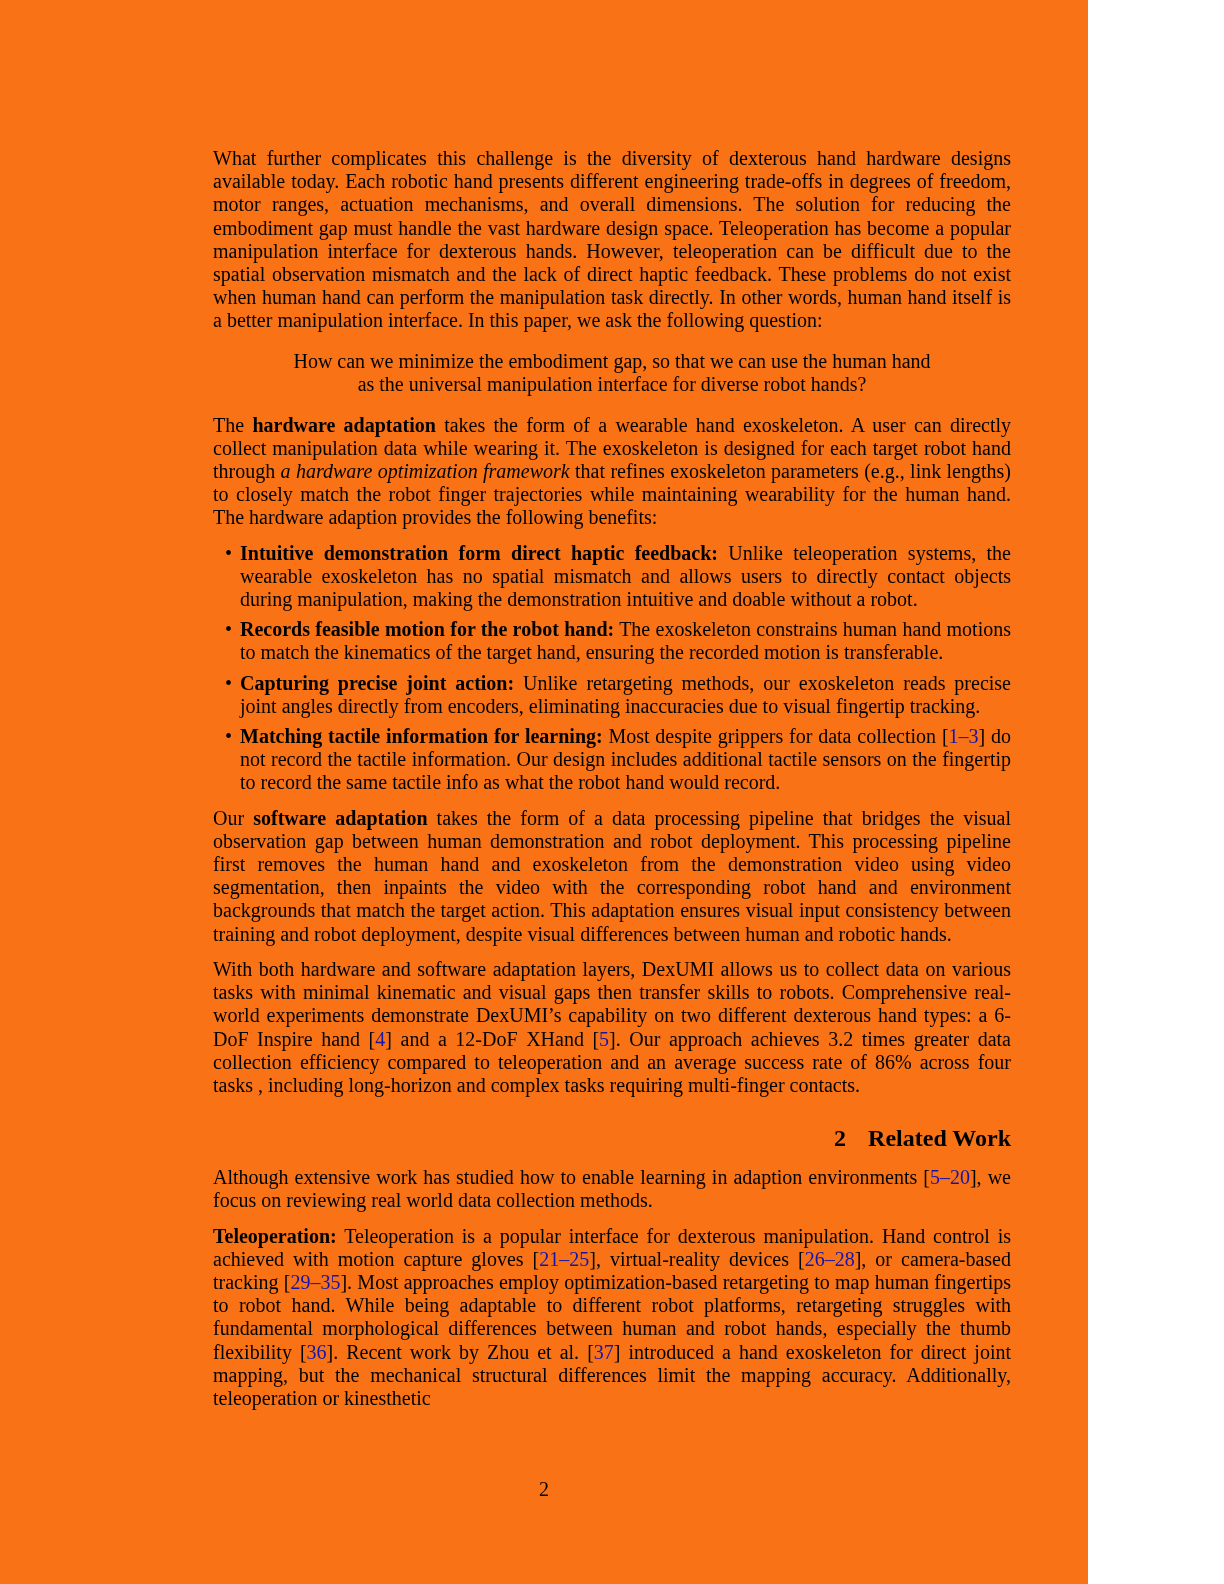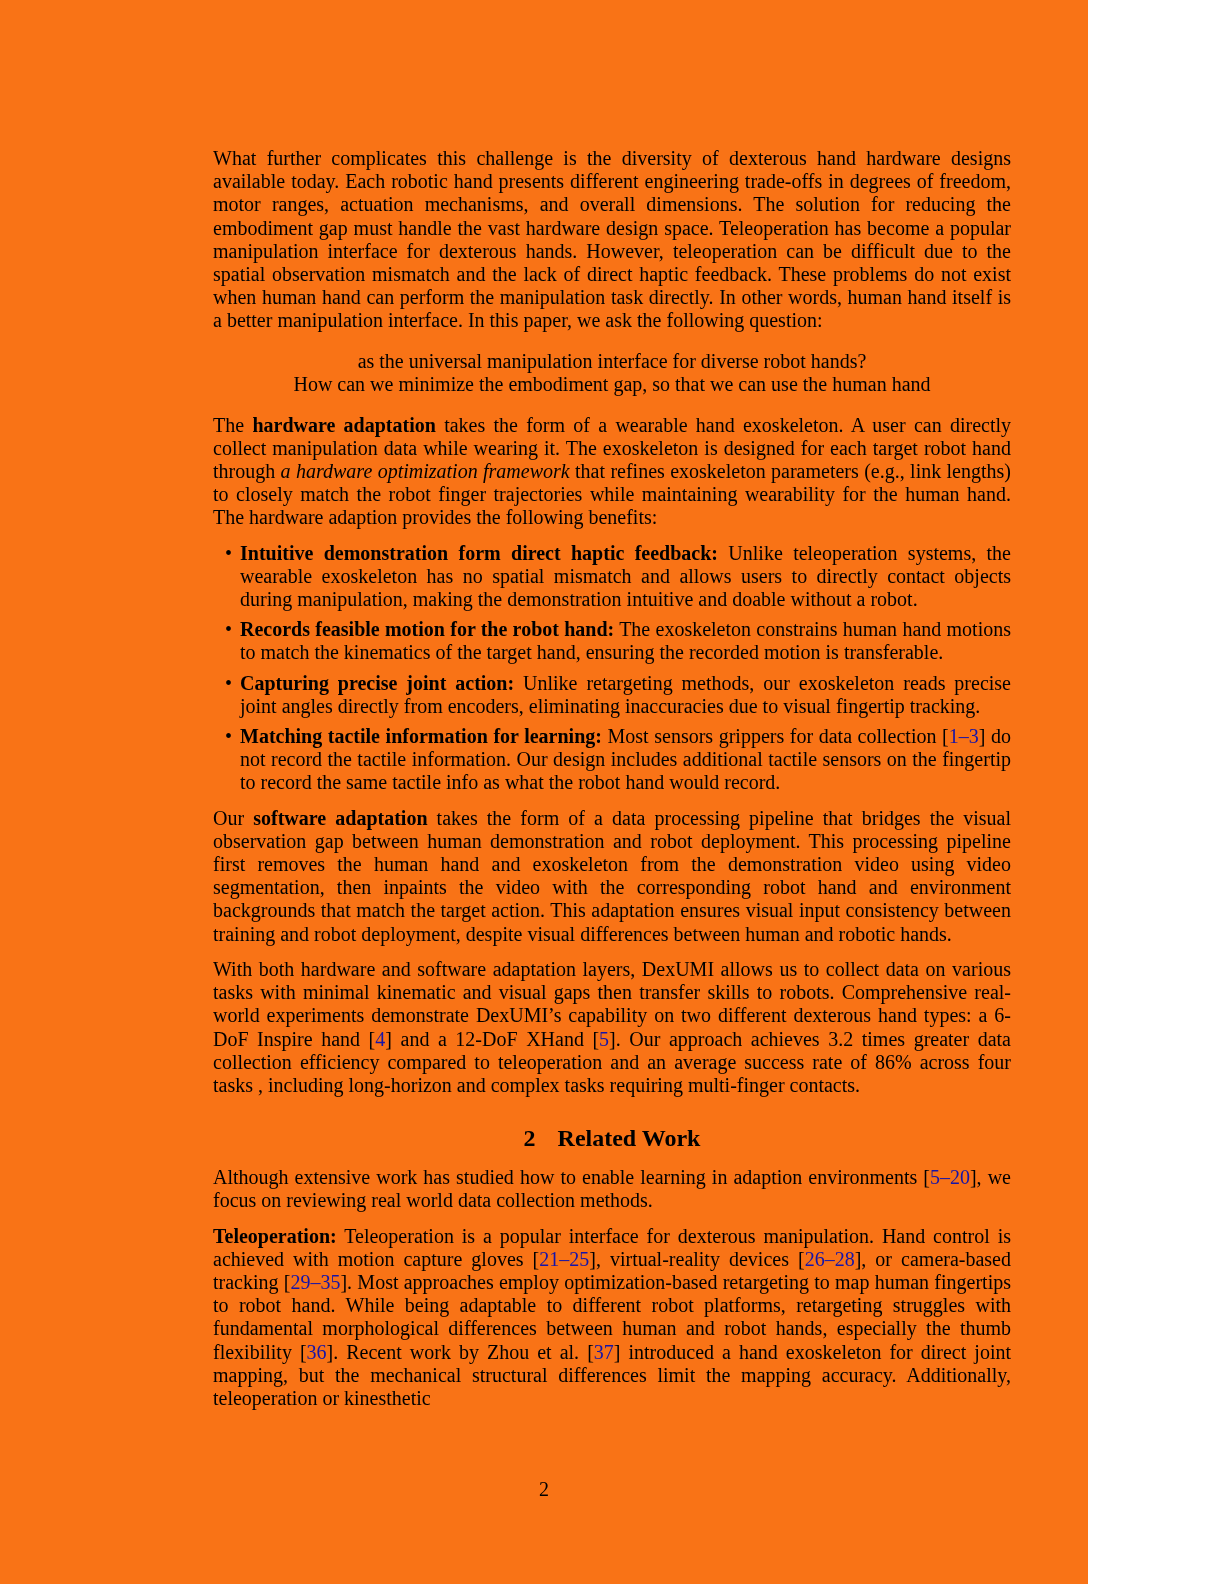--- a/index.html
+++ b/index.html
@@ -38,58 +38,58 @@
   }
   .bullet-marker { position: absolute; left: 12px; top: 0; }
   b.run { font-weight: bold; }
   i.run { font-style: italic; }
   a.cite { color: #1414AA; text-decoration: none; cursor: pointer; font-family: Liberation Serif, serif; }
   .section-heading {
     margin: 27px 0 14px 0;
     font-size: 24px;
     font-weight: bold;
     line-height: 28px;
-    text-align: center;
+    text-align: right;
   }
   .section-number { display: inline-block; margin-right: 22px; }
   .page-footer {
     position: absolute;
     top: 1478px; left: 0; width: 100%;
     text-align: center;
     font-size: 20px;
   }
 </style>
 </head>
 <body>
 
 <div class="page">
   <main class="body-col">
 
     <p class="para"><span>What further complicates this challenge is the diversity of dexterous hand hardware designs available today. Each robotic hand presents different engineering trade-offs in degrees of freedom, motor ranges, actuation mechanisms, and overall dimensions. The solution for reducing the embodiment gap must handle the vast hardware design space. Teleoperation has become a popular manipulation interface for dexterous hands. However, teleoperation can be difficult due to the spatial observation mismatch and the lack of direct haptic feedback. These problems do not exist when human hand can perform the manipulation task directly. In other words, human hand itself is a better manipulation interface. In this paper, we ask the following question:</span></p>
 
     <div class="question-block">
+      <div>How can we minimize the embodiment gap, so that we can use the human hand</div>
       <div>as the universal manipulation interface for diverse robot hands?</div>
-      <div>How can we minimize the embodiment gap, so that we can use the human hand</div>
     </div>
 
 
     <p class="para"><span>The </span><b class="run">hardware adaptation</b><span> takes the form of a wearable hand exoskeleton. A user can directly collect manipulation data while wearing it. The exoskeleton is designed for each target robot hand through </span><i class="run">a hardware optimization framework</i><span> that refines exoskeleton parameters (e.g., link lengths) to closely match the robot finger trajectories while maintaining wearability for the human hand. The hardware adaption provides the following benefits:</span></p>
 
     <ul class="benefits">
       <li>
         <span class="bullet-marker">•</span><b class="run">Intuitive demonstration form direct haptic feedback:</b><span> Unlike teleoperation systems, the wearable exoskeleton has no spatial mismatch and allows users to directly contact objects during manipulation, making the demonstration intuitive and doable without a robot.</span>
       </li>
       <li>
         <span class="bullet-marker">•</span><b class="run">Records feasible motion for the robot hand:</b><span> The exoskeleton constrains human hand motions to match the kinematics of the target hand, ensuring the recorded motion is transferable.</span>
       </li>
       <li>
         <span class="bullet-marker">•</span><b class="run">Capturing precise joint action:</b><span> Unlike retargeting methods, our exoskeleton reads precise joint angles directly from encoders, eliminating inaccuracies due to visual fingertip tracking.</span>
       </li>
       <li>
-        <span class="bullet-marker">•</span><b class="run">Matching tactile information for learning:</b><span> Most sensors grippers for data collection [</span><a class="cite">1–3</a><span>] do not record the tactile information. Our design includes additional tactile sensors on the fingertip to record the same tactile info as what the robot hand would record.</span>
+        <span class="bullet-marker">•</span><b class="run">Matching tactile information for learning:</b><span> Most despite grippers for data collection [</span><a class="cite">1–3</a><span>] do not record the tactile information. Our design includes additional tactile sensors on the fingertip to record the same tactile info as what the robot hand would record.</span>
       </li>
     </ul>
 
     <p class="para"><span>Our </span><b class="run">software adaptation</b><span> takes the form of a data processing pipeline that bridges the visual observation gap between human demonstration and robot deployment. This processing pipeline first removes the human hand and exoskeleton from the demonstration video using video segmentation, then inpaints the video with the corresponding robot hand and environment backgrounds that match the target action. This adaptation ensures visual input consistency between training and robot deployment, despite visual differences between human and robotic hands.</span></p>
 
     <p class="para"><span>With both hardware and software adaptation layers, DexUMI allows us to collect data on various tasks with minimal kinematic and visual gaps then transfer skills to robots. Comprehensive real-world experiments demonstrate DexUMI’s capability on two different dexterous hand types: a 6-DoF Inspire hand [</span><a class="cite">4</a><span>] and a 12-DoF XHand [</span><a class="cite">5</a><span>]. Our approach achieves 3.2 times greater data collection efficiency compared to teleoperation and an average success rate of 86% across four tasks , including long-horizon and complex tasks requiring multi-finger contacts.</span></p>
 
     <h2 class="section-heading"><span class="section-number">2</span><span>Related Work</span></h2>
 
     <p class="para"><span>Although extensive work has studied how to enable learning in adaption environments [</span><a class="cite">5–20</a><span>], we focus on reviewing real world data collection methods.</span></p>

